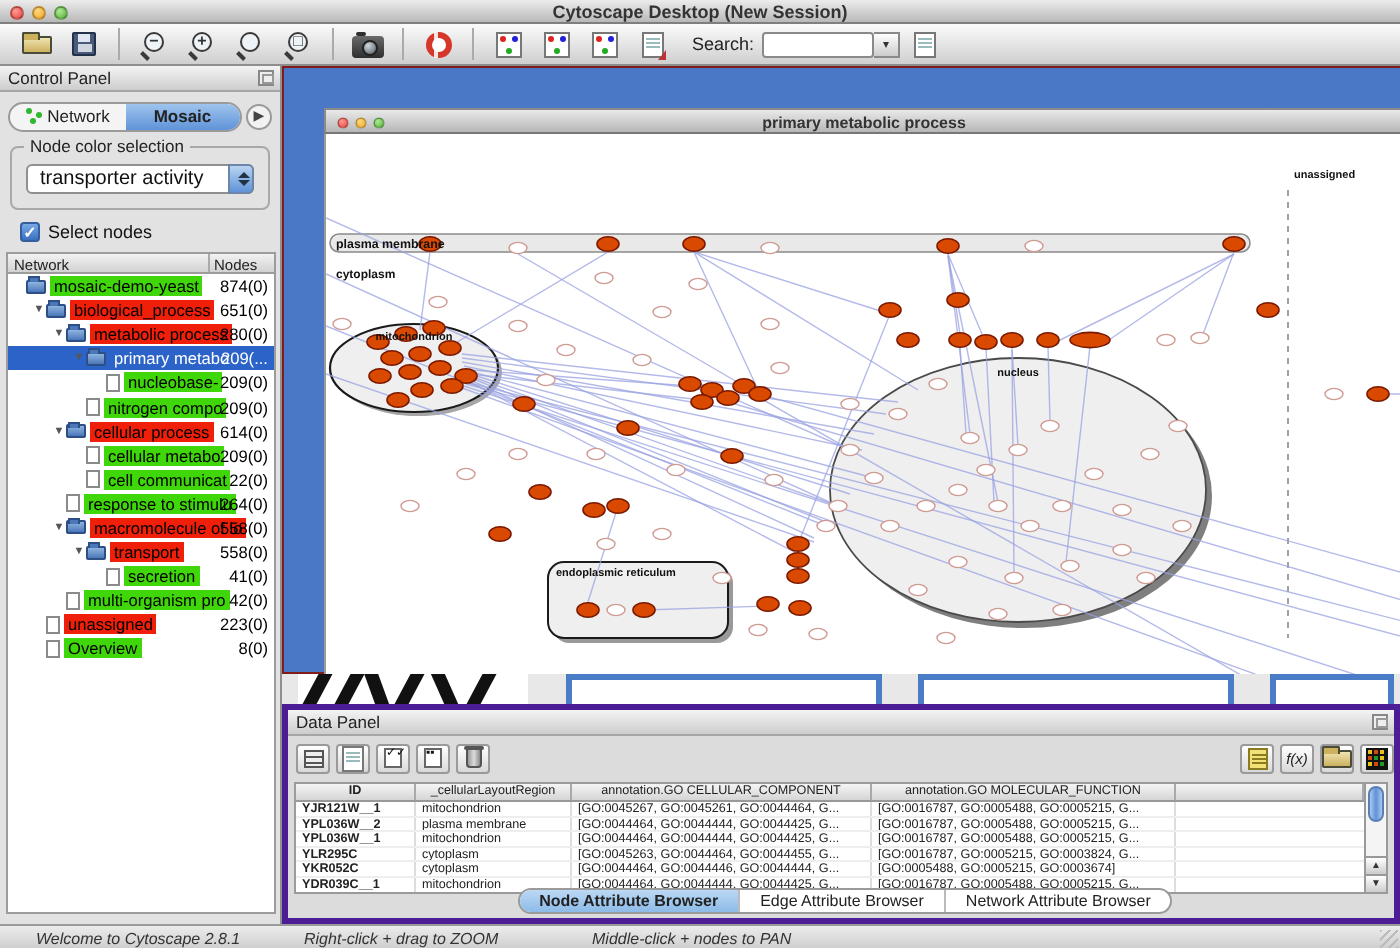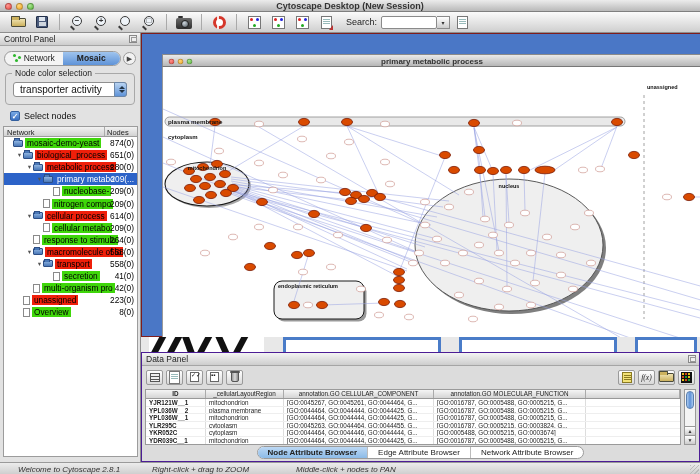--- a/index.html
+++ b/index.html
@@ -82,32 +82,32 @@
   .ntitle{position:relative;height:13px;background:linear-gradient(#e9e9e9,#b7b7b7);border:1px solid #8a8a8a;border-bottom:1px solid #777;}
   .ntitle .tl{top:3px;transform:scale(.8);}
   .ntitle .wtitle{font-size:8px;top:1.5px;}
   .ncanvas{position:relative;height:272px;background:#fff;border:1px solid #9a9a9a;border-top:none;overflow:hidden;}
   
   .bgstrip{left:141px;top:337px;width:559px;height:15px;background:#e8e8e8;overflow:hidden;}
   .glyphs{position:absolute;left:8px;top:0;width:115px;height:15px;background:#fff;overflow:hidden;}
   .glyphs i{position:absolute;top:-2px;width:7px;height:20px;background:#111;transform:skewX(-28deg);}
   .bgwin{position:absolute;top:0;height:15px;background:#fff;border:3px solid #4a7cc8;border-bottom:none;}
   
-  .dpanel{left:141px;top:352px;width:559px;height:110px;background:#dcdcdc;border:1px solid #4c1d95;}
+  .dpanel{left:141px;top:352px;width:559px;height:110px;background:#dcdcdc;border:3px solid #4c1d95;}
   .dptools{position:absolute;left:0;top:13px;width:557px;height:22px;display:flex;align-items:center;padding:0 4px;gap:3px;}
   .dpbtn{width:17px;height:15px;border:1px solid #9a9a9a;border-radius:2px;background:linear-gradient(#fff,#d8d8d8);display:flex;align-items:center;justify-content:center;font-size:7px;}
   .sp{flex:1;}
   .ic-grid{width:10px;height:9px;background:#eee;border:1px solid #555;position:relative;}
   .ic-grid:before{content:"";position:absolute;left:0;top:2px;width:8px;height:1px;background:#555;box-shadow:0 3px 0 #555;}
   .ic-check{width:9px;height:10px;position:relative;background:#fff;border:1px solid #666;font-size:6px;line-height:5px;color:#111;}
   .ic-trash{width:8px;height:10px;background:linear-gradient(90deg,#9a9a9a,#dcdcdc,#8a8a8a);border:1px solid #555;border-radius:1px 1px 2px 2px;position:relative;}
   .ic-trash:before{content:"";position:absolute;left:-1.5px;top:-2px;width:10px;height:1.5px;background:#555;border-radius:1px;}
   .ic-note{width:10px;height:11px;background:#f2e276;border:1px solid #8a7a22;position:relative;}
   .ic-note:before{content:"";position:absolute;left:1px;top:2px;width:7px;height:1px;background:#8a7a22;box-shadow:0 2px 0 #8a7a22,0 4px 0 #8a7a22;}
-  .ic-fx{font-style:italic;font-size:7.5px;color:#222;font-family:Liberation Serif, serif;}
+  .ic-fx{font-style:italic;font-size:7.5px;color:#222;font-family:Liberation Sans, sans-serif;}
   .ic-matrix{width:11px;height:11px;background:#111;position:relative;}
   .ic-matrix:before{content:"";position:absolute;left:1px;top:1px;width:2px;height:2px;background:#e3c21a;box-shadow:3px 0 0 #d04a10,6px 0 0 #e3c21a,0 3px 0 #d04a10,3px 3px 0 #1a9a2a,6px 3px 0 #e3c21a,0 6px 0 #e3c21a,3px 6px 0 #d04a10,6px 6px 0 #1a9a2a;}
   .dtable{position:absolute;left:3px;top:36px;width:536px;height:56px;background:#fff;border:1px solid #9a9a9a;font-size:6.3px;overflow:hidden;}
   .drow{display:flex;height:7.6px;line-height:7.5px;border-bottom:1px solid #eee;}
   .drow.hdr{height:9px;line-height:8.5px;background:linear-gradient(#f5f5f5,#d5d5d5);border-bottom:1px solid #999;color:#222;text-align:center;}
   .dcell{padding:0 3px;border-right:1px solid #ddd;overflow:hidden;white-space:nowrap;}
   .drow.hdr .dcell{border-right:1px solid #aaa;}
   .c-id{width:60px;font-weight:bold;}
   .c-rg{width:78px;}
   .c-cc{width:150px;}
@@ -294,20 +294,27 @@
           <span class="fold tico"></span>
           <span class="tlabel hl-red">cellular process</span>
           <span class="tnodes">614(0)</span>
         </div>
         <div class="trow">
           <span style="width: 32px; flex: 0 0 auto;"></span>
           <span class="texp"></span>
           <span class="file tico"></span>
           <span class="tlabel hl-green">cellular metabo</span>
           <span class="tnodes">209(0)</span>
+        </div>
+        <div class="trow">
+          <span style="width: 32px; flex: 0 0 auto;"></span>
+          <span class="texp"></span>
+          <span class="file tico"></span>
+          <span class="tlabel hl-green">cell communicat</span>
+          <span class="tnodes">22(0)</span>
         </div>
         <div class="trow">
           <span style="width: 22px; flex: 0 0 auto;"></span>
           <span class="texp"></span>
           <span class="file tico"></span>
           <span class="tlabel hl-green">response to stimulu</span>
           <span class="tnodes">264(0)</span>
         </div>
         <div class="trow">
           <span style="width: 22px; flex: 0 0 auto;"></span>

